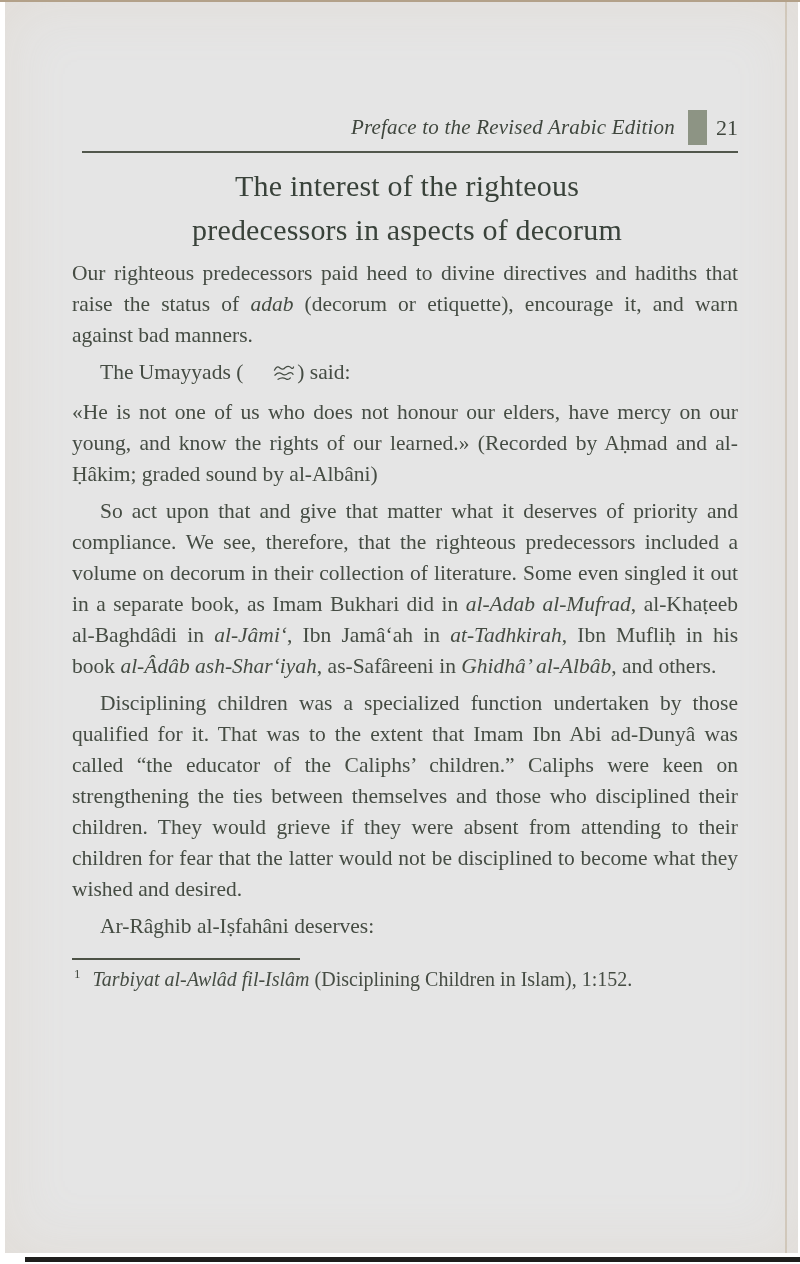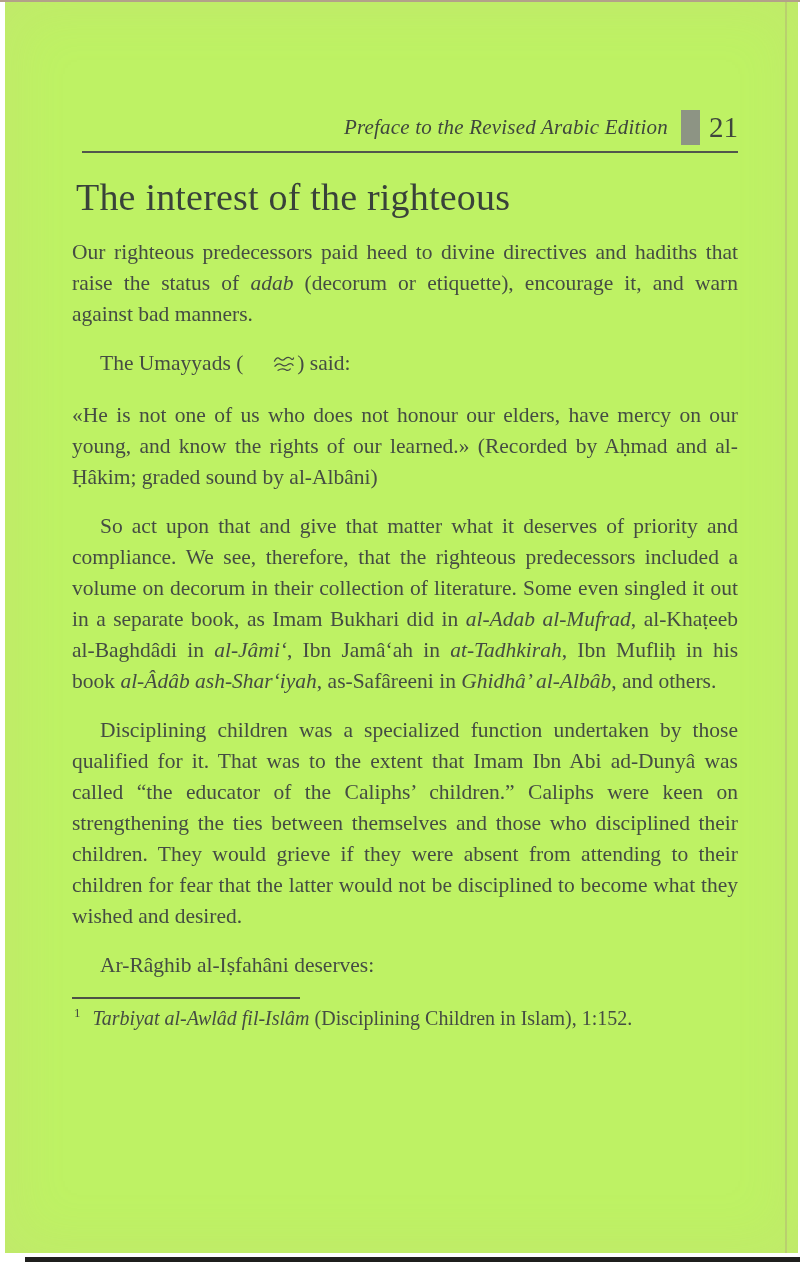--- a/index.html
+++ b/index.html
@@ -2,44 +2,44 @@
 <html><head>
 <meta charset="utf-8">
 <style>
   html,body{margin:0;padding:0;}
   body{
     width:800px;height:1264px;position:relative;background:#ffffff;overflow:hidden;
     font-family:"Liberation Serif","DejaVu Serif",serif;
   }
   .page{
     position:absolute;left:5px;top:2px;right:2px;bottom:11px;
-    background:#bef264;
+    background:#e5e5e5;
     box-shadow:inset 0 0 60px rgba(210,185,150,.18);
     font-family:Liberation Serif, serif;
   }
   .top-edge{position:absolute;top:0;left:0;right:0;height:2px;background:#b3a189;}
   .bottom-edge{position:absolute;left:25px;right:0;bottom:2px;height:5px;background:#1f1f1d;}
   .right-crease{position:absolute;top:0;bottom:0;right:11px;width:2px;background:rgba(176,155,124,.35);}
 
   .content{position:absolute;left:67px;right:60px;top:0;color:#454c43;}
   .header-row{
     padding-top:108px;display:flex;justify-content:flex-end;align-items:center;
   }
   .running-title{font-style:italic;font-size:21px;color:#3f463d;letter-spacing:.2px;}
   .accent-bar{width:19px;height:35px;background:#8d9484;margin:0 9px 0 13px;flex:0 0 auto;}
-  .page-number{font-size:29px;color:#3f463d;}
+  .page-number{font-size:22px;color:#3f463d;}
   .header-rule{height:2px;background:#51574c;margin:6px 0 0 10px;}
 
   h1{
-    font-size:38px;font-weight:400;line-height:44px;color:#39423a;
-    margin:22px 0 0 4px;letter-spacing:.2px;
+    font-size:30px;font-weight:400;line-height:44px;color:#39423a;
+    margin:11px 0 0 4px;letter-spacing:.2px;text-align:center;
   }
   p.para{
     font-size:21.5px;line-height:31px;text-align:justify;
-    margin:18px 0 0 0;
+    margin:6px 0 0 0;
   }
   p.para.indent{text-indent:28px;}
   p.para.quote{
     margin-left:30px;margin-right:46px;line-height:33px;margin-top:8px;text-align:justify;
   }
   .it{font-style:italic;}
   sup{font-size:.6em;line-height:0;vertical-align:super;}
   .saw{display:inline-block;vertical-align:-3px;margin:0 1px;}
   .footnote-rule{height:2px;background:#4c5246;width:228px;margin:16px 0 0 0;}
   p.footnote{
@@ -53,21 +53,21 @@
 <div class="page">
   <div class="content">
 
     <div class="header-row">
       <span class="running-title">Preface to the Revised Arabic Edition</span>
       <span class="accent-bar"></span>
       <span class="page-number">21</span>
     </div>
     <div class="header-rule"></div>
 
-    <h1><span>The interest of the righteous</span><br></h1>
+    <h1><span>The interest of the righteous</span><br><span>predecessors in aspects of decorum</span></h1>
 
     <p class="para"><span>Our righteous predecessors paid heed to divine directives and hadiths that raise the status of </span><span class="it">adab</span><span> (decorum or etiquette), encourage it, and warn against bad manners.</span></p>
     <p class="para indent"><span>The Umayyads (</span><span class="saw"><svg viewBox="0 0 26 22" width="24" height="20" aria-hidden="true">
             <g fill="none" stroke="#454c43" stroke-width="1.4" stroke-linecap="round">
               <path d="M2.5 9 Q5 3.5 8.5 6.5 T14.5 6 Q18 3.5 21 6.5 Q23 8 23.5 5.5"></path>
               <path d="M3 14.5 Q7 10.5 10.5 13 T17.5 12.5 Q21 10.5 23 13.5"></path>
               <path d="M6.5 19 Q11 16 15 18.5 Q18 20 20 17.5"></path>
             </g>
           </svg></span><span>) said:</span></p>
     <p class="para"><span>«He is not one of us who does not honour our elders, have mercy on our young, and know the rights of our learned.» (Recorded by Aḥmad and al-Ḥâkim; graded sound by al-Albâni)</span></p>

